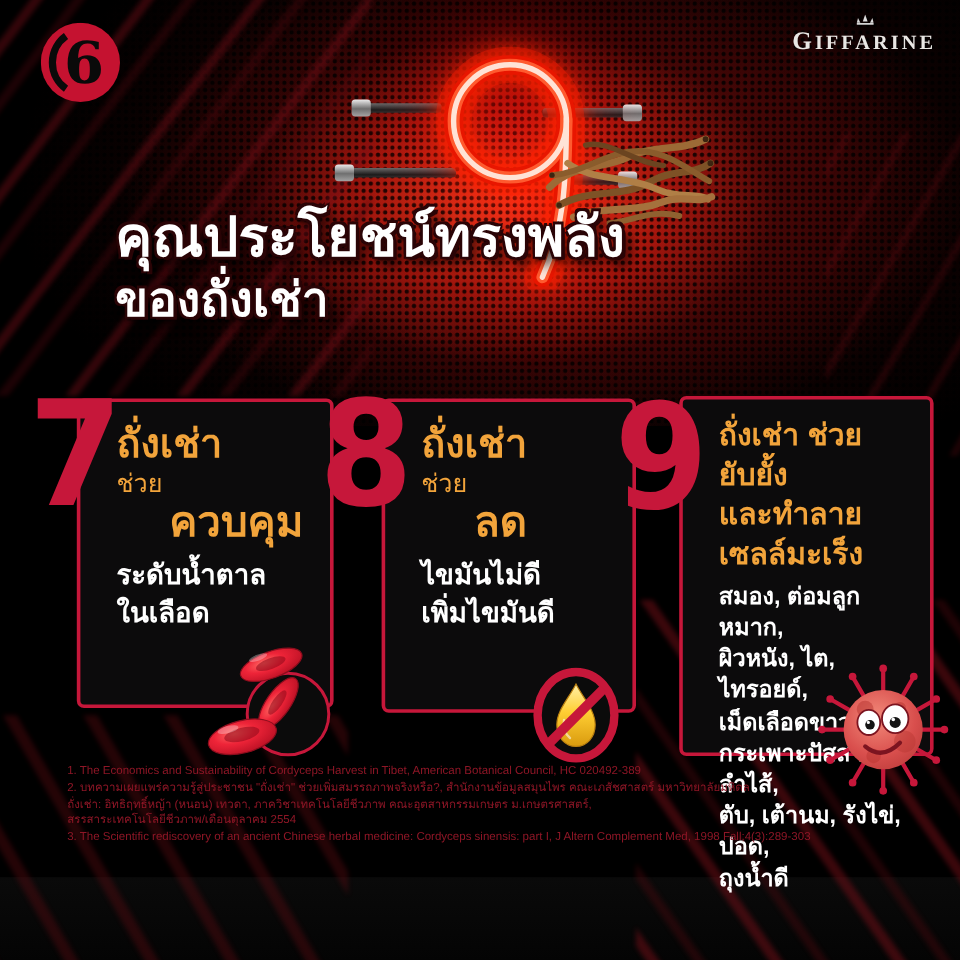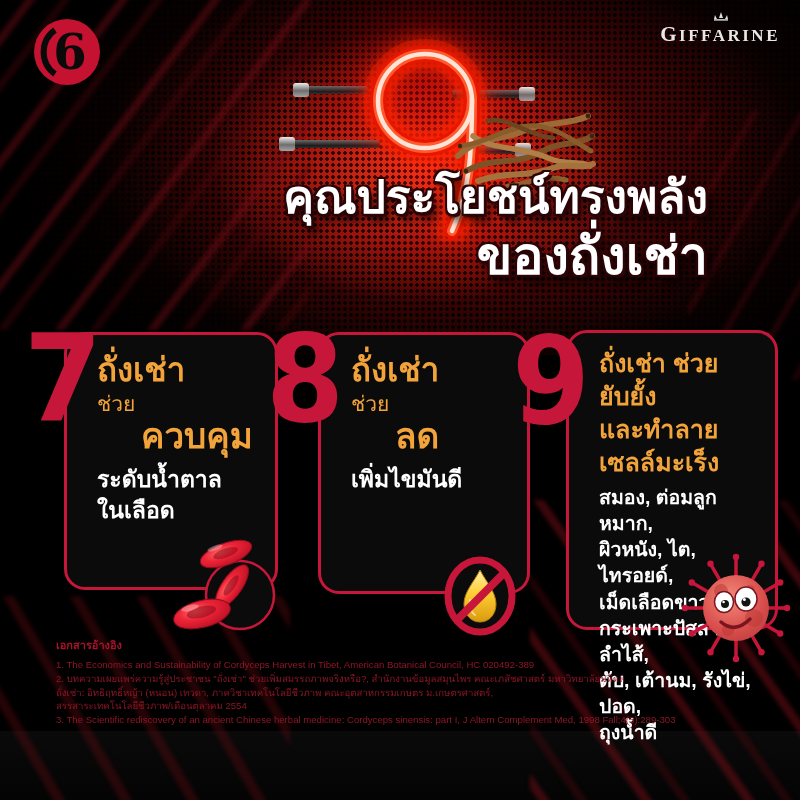--- a/index.html
+++ b/index.html
@@ -43,29 +43,29 @@
   .rod.cap-left::before{left:-3px;} .rod.cap-right::before{right:-3px;}
   .rod-a{left:296px;top:86px;width:72px;}
   .rod-b{left:452px;top:90px;width:80px;}
   .rod-c{left:282px;top:140px;width:98px;}
   .rod-d{left:462px;top:146px;width:66px;}
   .neon9{position:absolute;left:335px;top:26px;z-index:3;
     filter:drop-shadow(0 0 10px rgba(255,42,0,.95)) drop-shadow(0 0 28px rgba(255,0,0,.6));}
   .cordyceps{position:absolute;left:448px;top:96px;z-index:4;}
 
   
-  .title{position:absolute;left:68px;top:170px;width:640px;z-index:5;text-align:right;color:#fff;
+  .title{position:absolute;left:96px;top:170px;width:640px;z-index:5;text-align:left;color:#fff;
     font-weight:800;
     text-shadow:-2px -2px 0 #2a0406, 2px -2px 0 #2a0406, -2px 2px 0 #2a0406, 3px 3px 0 #2a0406,
       0 4px 2px rgba(0,0,0,.55), 6px 8px 9px rgba(0,0,0,.85);}
   .title-line1{font-size:46px;line-height:1.2;}
-  .title-line2{font-size:52px;line-height:1.15;margin-top:2px;}
-
-  
-  .card{position:absolute;background:#0c0b0c;border:3px solid #c6173a;border-radius:21px;
+  .title-line2{font-size:40px;line-height:1.15;margin-top:2px;}
+
+  
+  .card{position:absolute;background:#0c0b0c;border:3px solid #c6173a;border-radius:6px;
     z-index:2;box-sizing:border-box;padding:14px 12px 0 30px;}
   .card-1{left:64px;top:332px;width:214px;height:258px;}
   .card-2{left:318px;top:332px;width:212px;height:262px;}
   .card-3{left:566px;top:330px;width:212px;height:300px;}
   .card-number{position:absolute;z-index:5;color:#c6173a;font-weight:800;font-size:122px;
     line-height:.8;letter-spacing:-4px;transform:scaleX(.92);transform-origin:left top;
     font-family:"DejaVu Sans","Liberation Sans",sans-serif;}
   .n7{left:24px;top:331px;} .n8{left:266px;top:331px;} .n9{left:512px;top:333px;}
   .h-big{color:#f2a43b;font-weight:800;font-size:33px;line-height:1.25;}
   .h-small{color:#f2a43b;font-weight:400;font-size:21px;line-height:1.2;margin-top:1px;}
@@ -177,20 +177,21 @@
       <div class="b-line">ระดับน้ำตาล</div>
       <div class="b-line">ในเลือด</div>
     </div>
   </section>
 
   <section class="card card-2">
     <div class="h-big">ถั่งเช่า</div>
     <div class="h-small">ช่วย</div>
     <div class="h-big2">ลด</div>
     <div class="card-body">
+      <div class="b-line">ไขมันไม่ดี</div>
       <div class="b-line">เพิ่มไขมันดี</div>
     </div>
   </section>
 
   <section class="card card-3">
     <div class="h-med">ถั่งเช่า ช่วยยับยั้ง</div>
     <div class="h-med">และทำลาย</div>
     <div class="h-med">เซลล์มะเร็ง</div>
     <div class="card-body">
       <div class="b-line-sm">สมอง, ต่อมลูกหมาก,</div>
@@ -309,21 +310,20 @@
     <ellipse cx="48" cy="56" rx="9.5" ry="10.5" fill="#fff" stroke="#7c1420" stroke-width="1.5"></ellipse>
     <circle cx="49" cy="58" r="4" fill="#141414"></circle>
       <circle cx="47.6" cy="56" r="1.3" fill="#fff"></circle>
     <ellipse cx="70" cy="53" rx="11" ry="12" fill="#fff" stroke="#7c1420" stroke-width="1.5"></ellipse>
     <circle cx="70" cy="56" r="4.6" fill="#141414"></circle>
       <circle cx="68.4" cy="53.6" r="1.5" fill="#fff"></circle>
     <path d="M45 76 Q59 88 74 73" fill="none" stroke="#7c1420" stroke-width="3.5" stroke-linecap="round"></path>
   </svg>
 
   <div class="refs">
-    <div class="refs-heading">เอกสารอ้างอิง</div>
     <div class="ref-line">1. The Economics and Sustainability of Cordyceps Harvest in Tibet, American Botanical Council, HC 020492-389</div>
     <div class="ref-line">2. บทความเผยแพร่ความรู้สู่ประชาชน "ถั่งเช่า" ช่วยเพิ่มสมรรถภาพจริงหรือ?, สำนักงานข้อมูลสมุนไพร คณะเภสัชศาสตร์ มหาวิทยาลัยมหิดล</div>
     <div class="ref-line">ถั่งเช่า: อิทธิฤทธิ์หญ้า (หนอน) เทวดา, ภาควิชาเทคโนโลยีชีวภาพ คณะอุตสาหกรรมเกษตร ม.เกษตรศาสตร์,</div>
     <div class="ref-line">สรรสาระเทคโนโลยีชีวภาพ/เดือนตุลาคม 2554</div>
     <div class="ref-line">3. The Scientific rediscovery of an ancient Chinese herbal medicine: Cordyceps sinensis: part I, J Altern Complement Med, 1998 Fall;4(3):289-303</div>
   </div>
 
 </div>
 
 </body></html>

